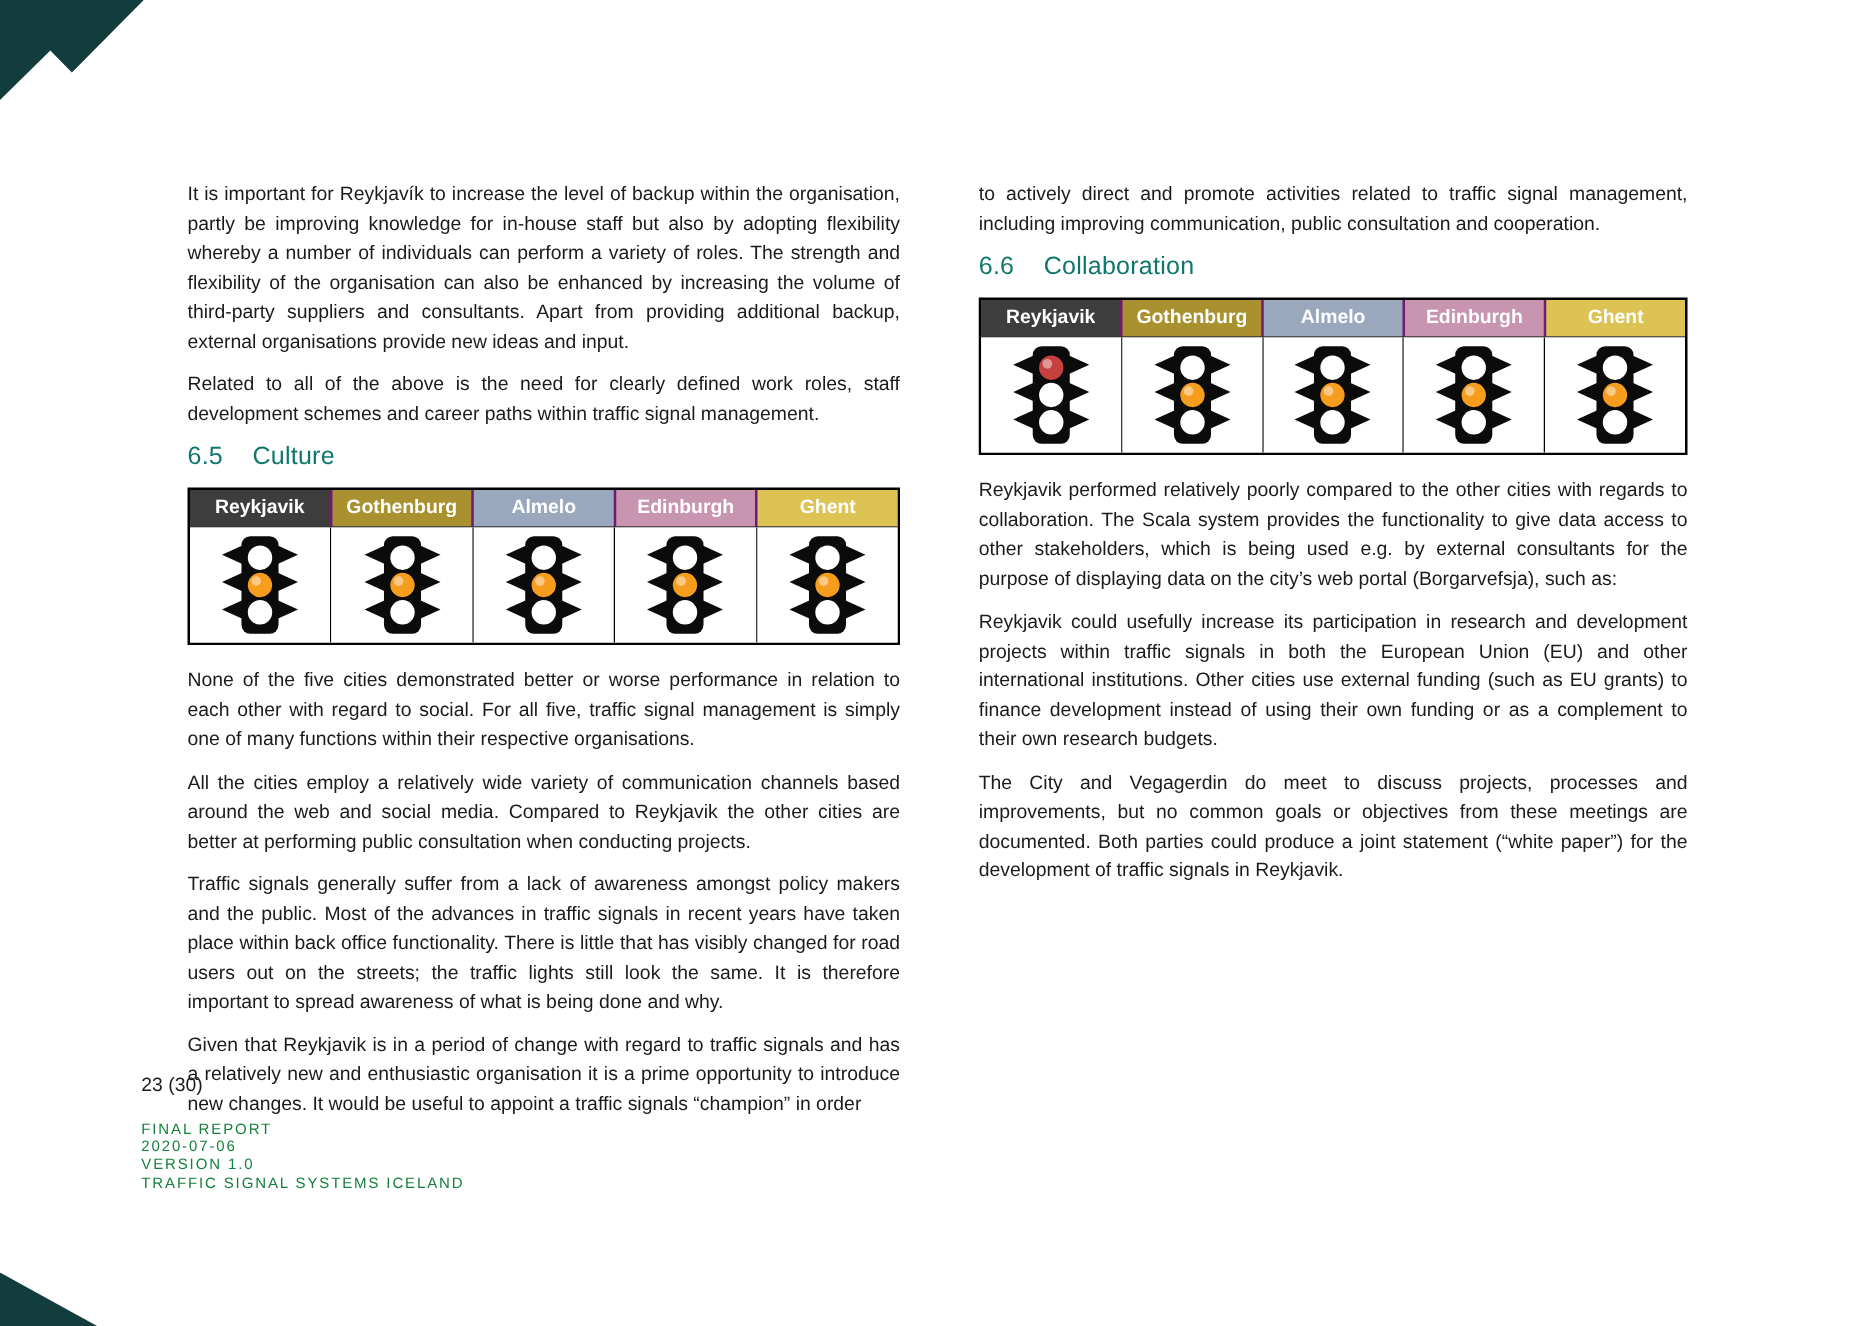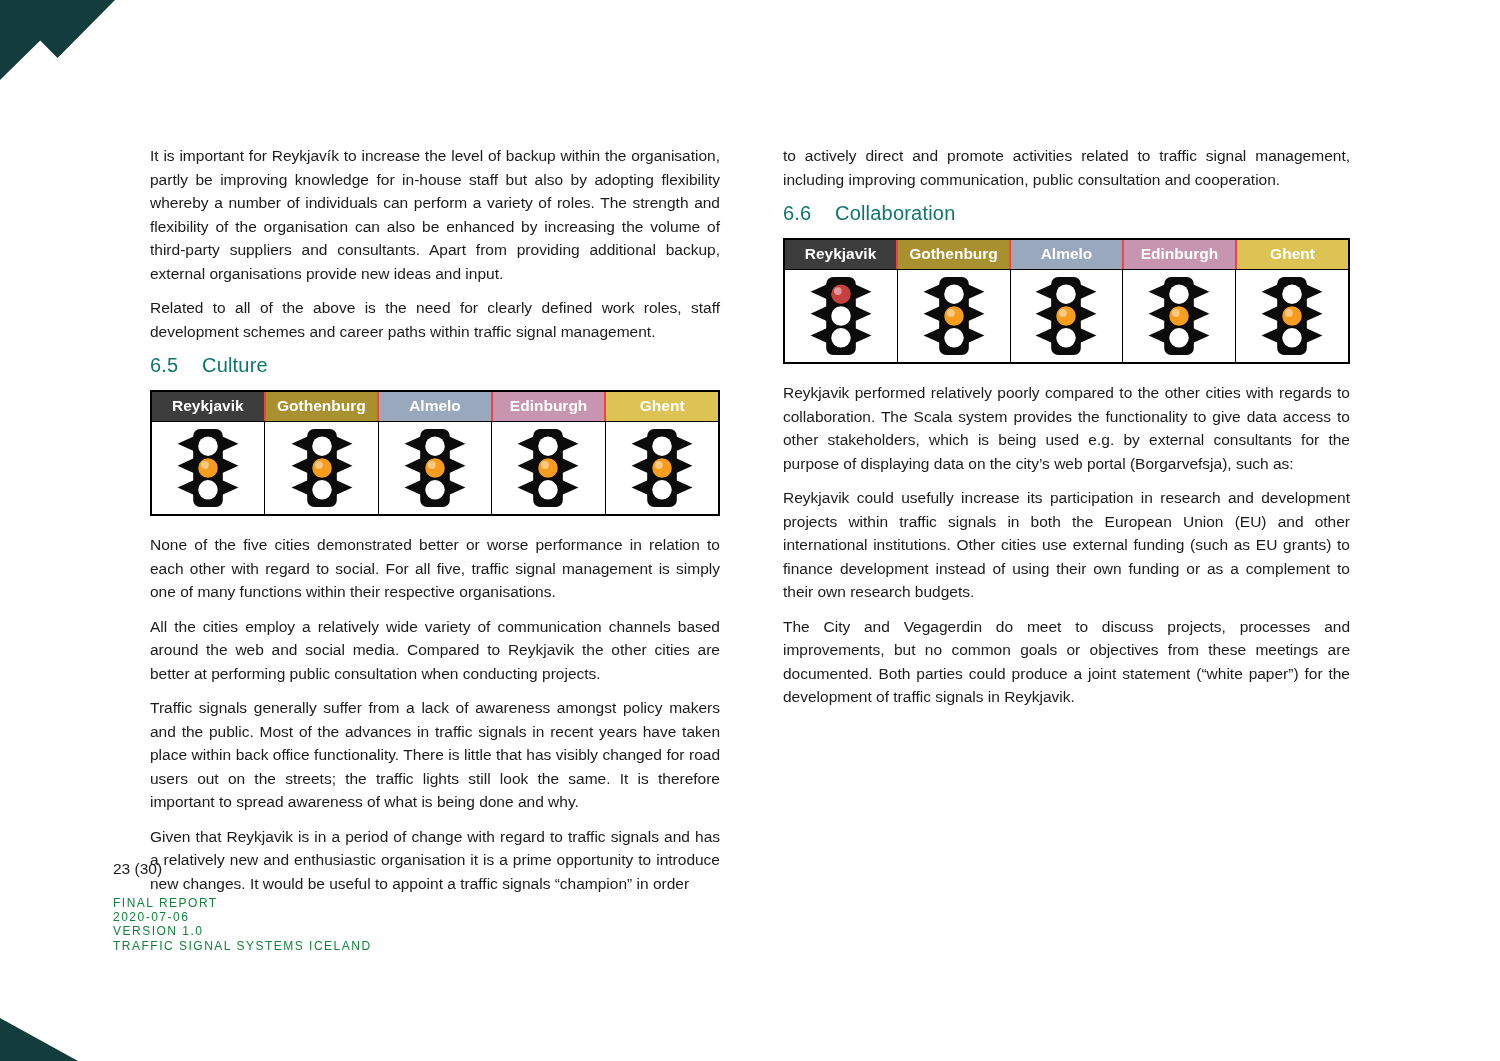--- a/index.html
+++ b/index.html
@@ -21,21 +21,21 @@
   p.body {
     font-size:15.5px; line-height:23.5px; text-align:justify;
     margin:0 0 11px 0;
   }
   h2.section {
     font-size:20px; font-weight:400; color:#0f766e;
     margin:7px 0 13px 0; letter-spacing:0.2px;
   }
   h2.section .num { display:inline-block; width:52px; }
   .tl-table { border:2px solid #000; margin:0 0 17px 0; background:#fff; }
-  .header-row { display:flex; gap:2px; background:#ef4444; }
+  .header-row { display:flex; gap:2px; background:#701a75; }
   .header-cell {
     flex:1; text-align:center; color:#ffffff; font-weight:700;
     font-size:15.5px; padding:5px 0 6px 0; white-space:nowrap; overflow:hidden;
   }
   .body-row { display:flex; border-top:1px solid #000; }
   .body-cell {
     flex:1; height:92px; display:flex; align-items:center; justify-content:center;
     border-right:1px solid #000; background:#fff;
   }
   .body-cell:last-child { border-right:none; }

